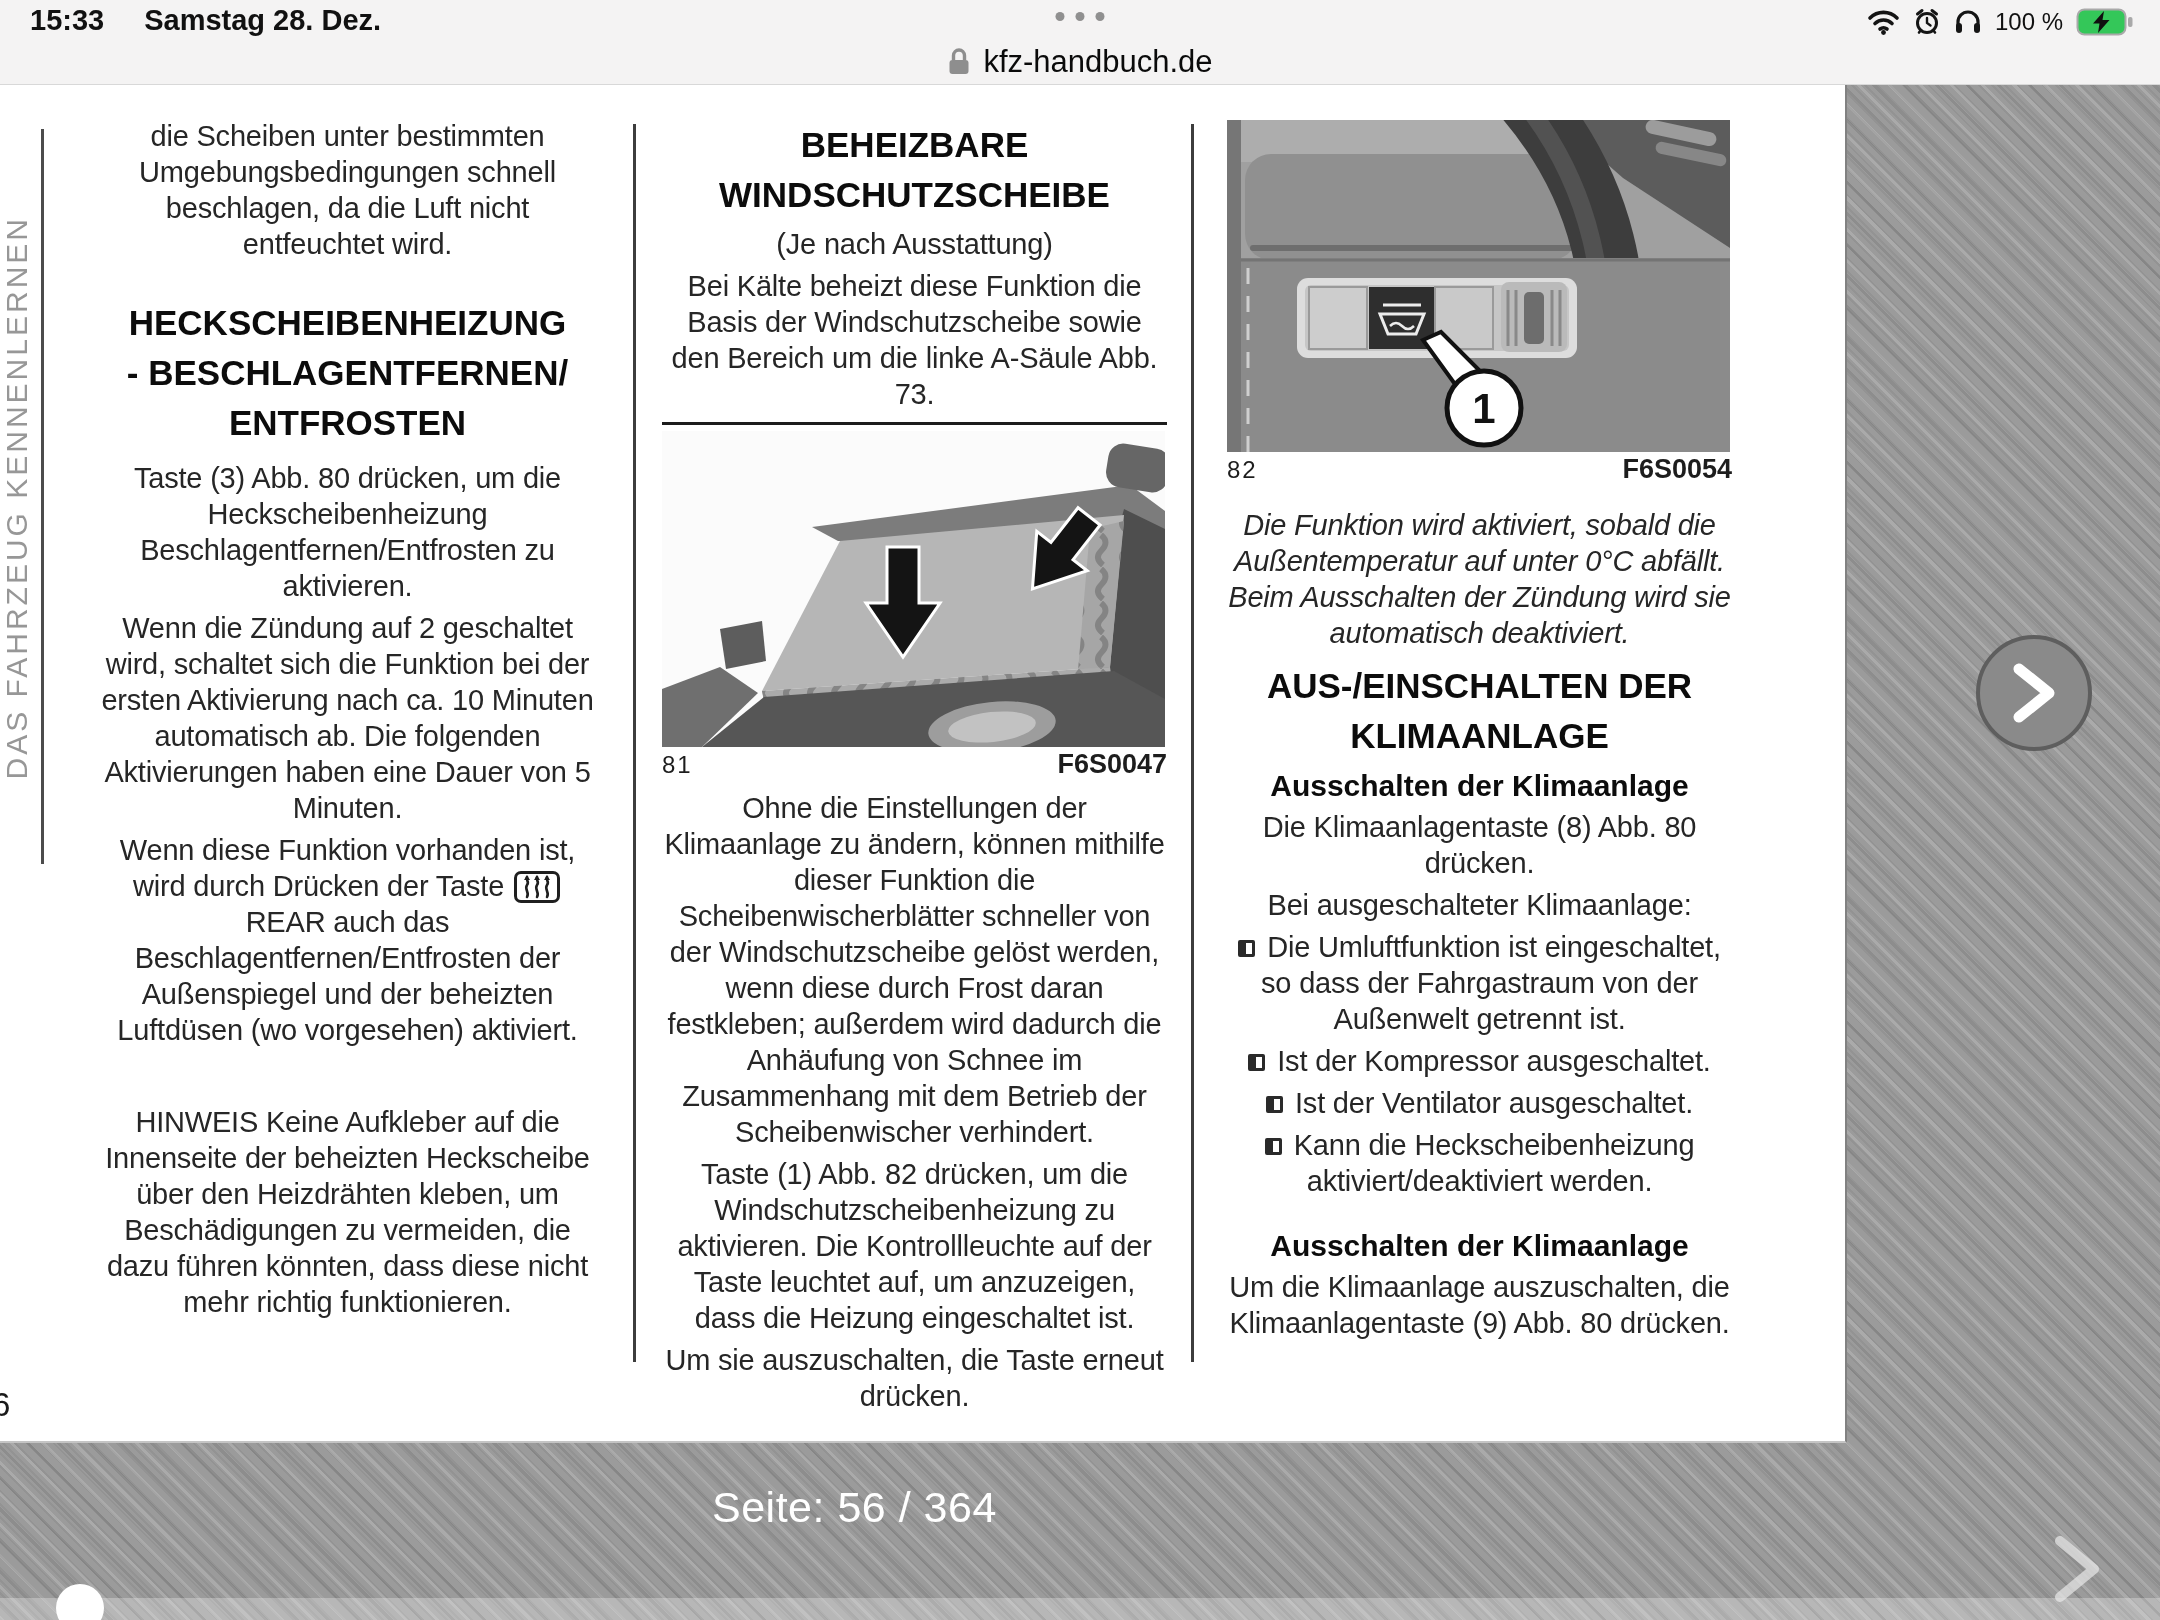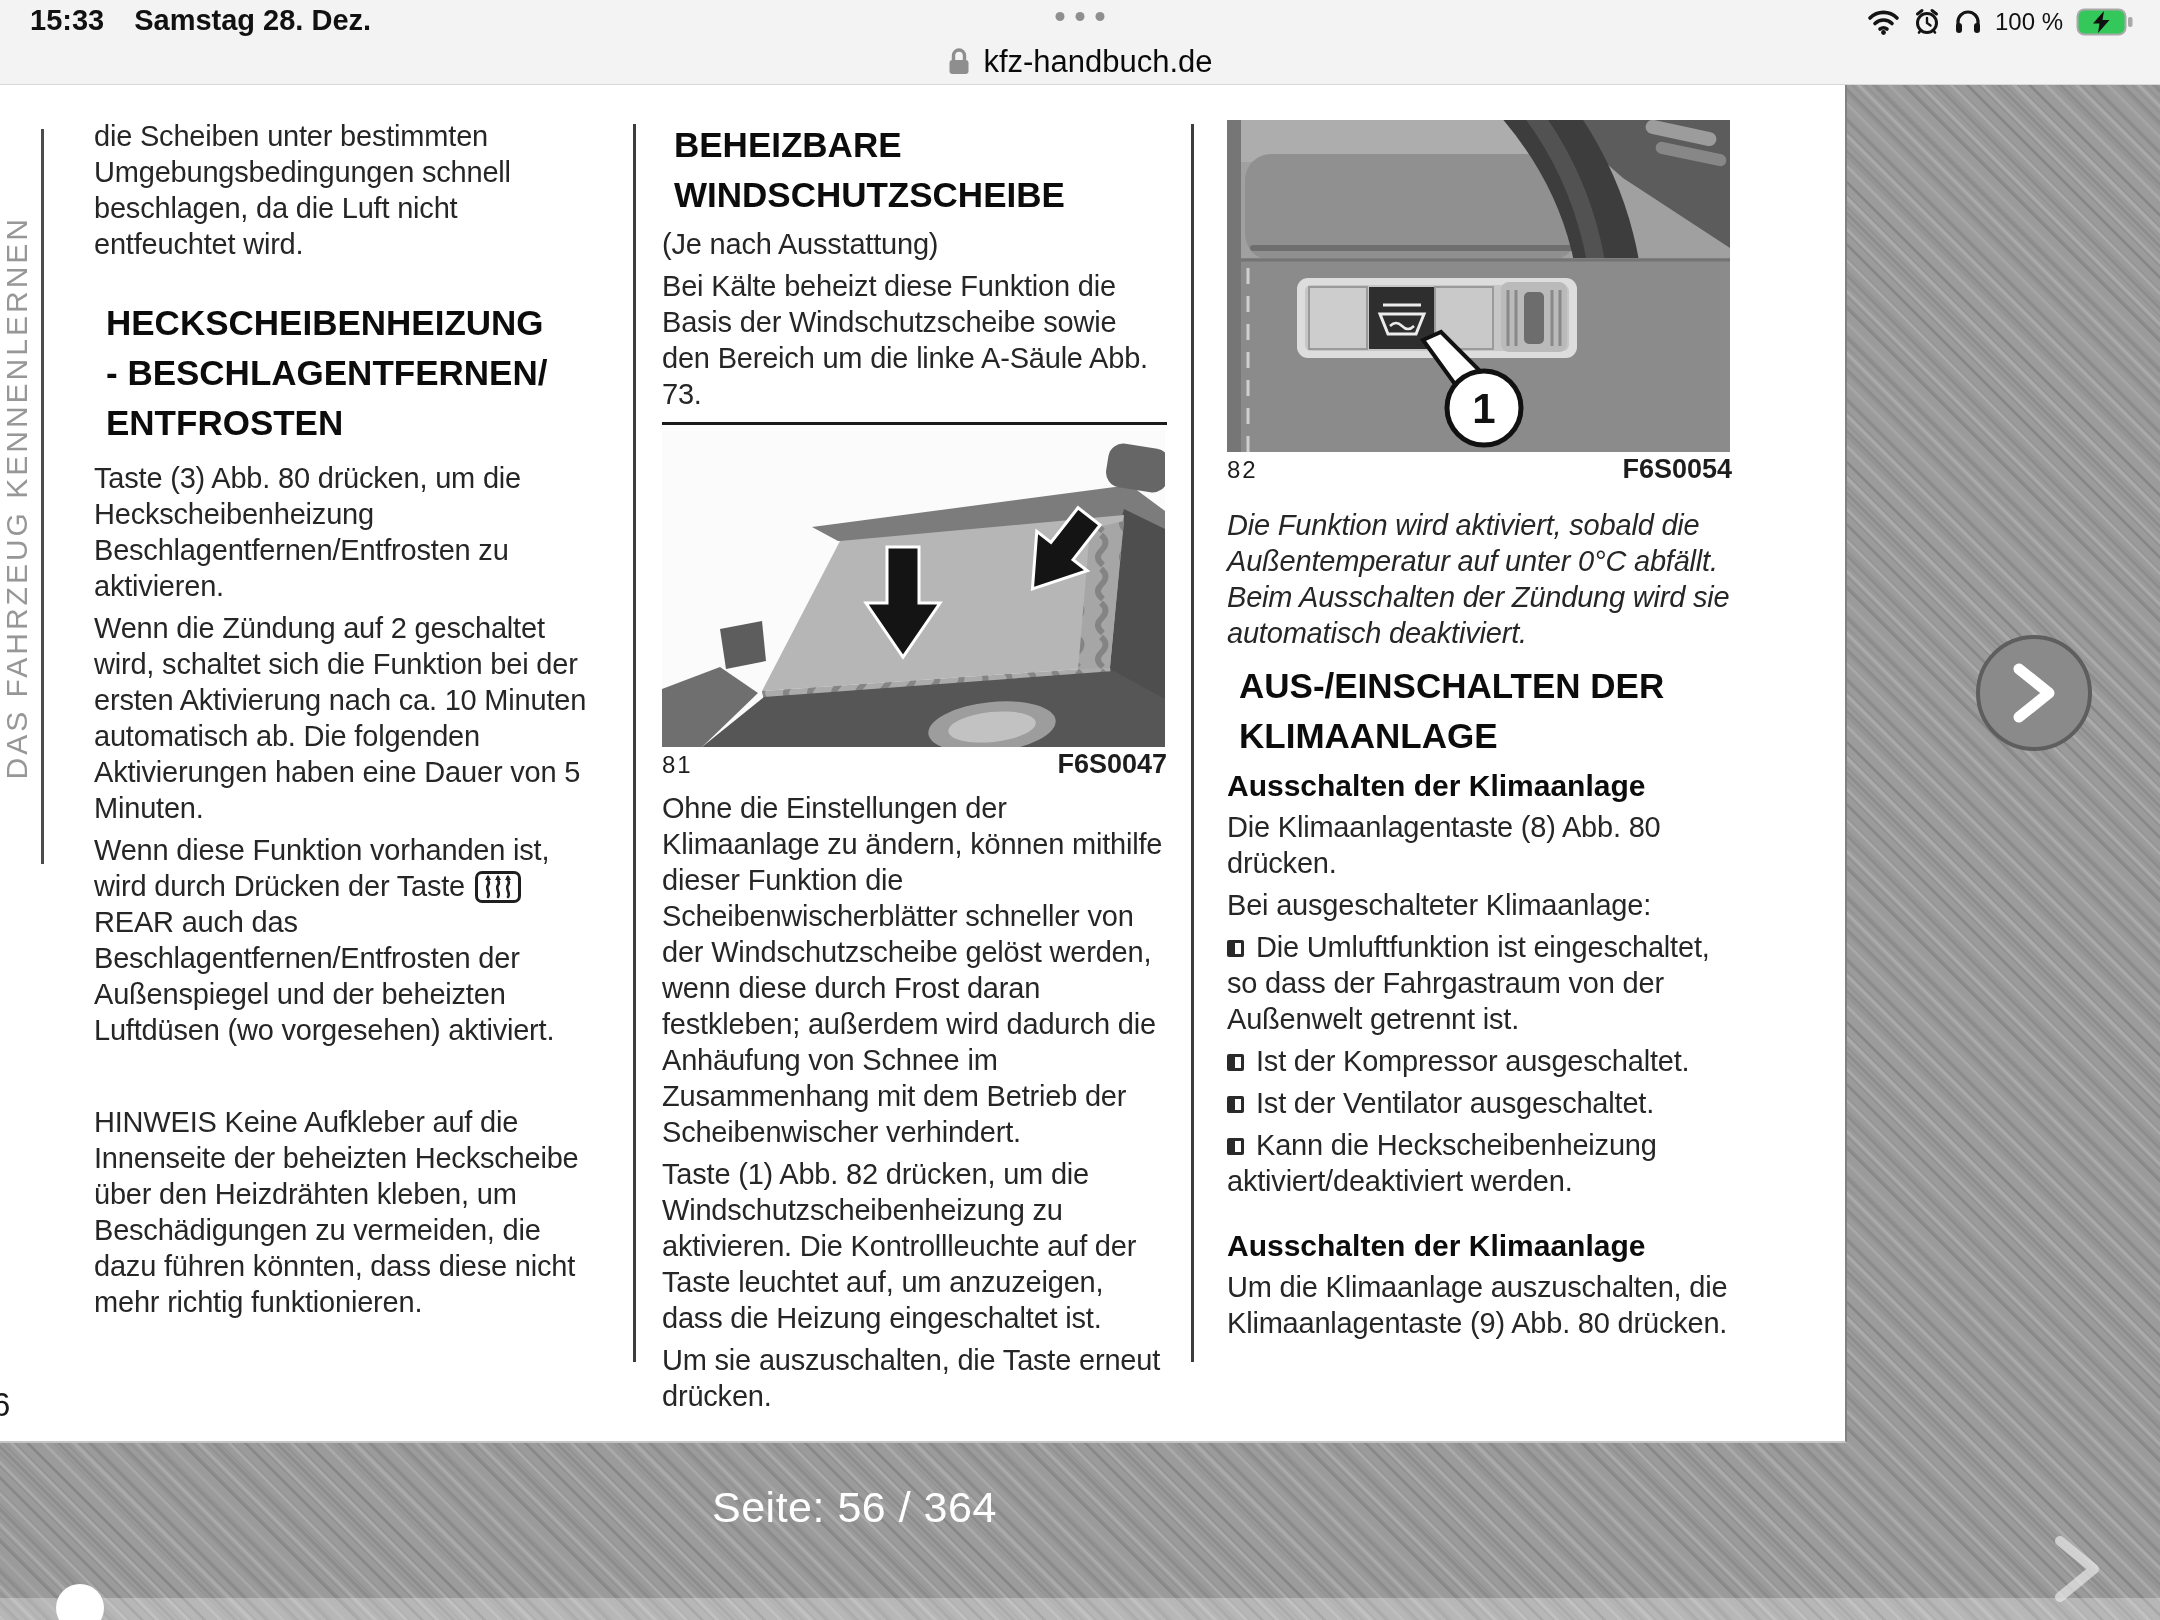--- a/index.html
+++ b/index.html
@@ -7,21 +7,21 @@
     width:2160px;height:1620px;position:relative;overflow:hidden;
     background:#ffffff;
     font-family:"Liberation Sans","DejaVu Sans",sans-serif;
     -webkit-font-smoothing:antialiased;
   }
   
   .chrome{
     position:absolute;left:0;top:0;width:2160px;height:84px;
     background:#f4f3f3;border-bottom:1px solid #d8d8d8;z-index:5;
   }
-  .status-left{position:absolute;left:30px;top:4px;display:flex;gap:30px;align-items:baseline;}
+  .status-left{position:absolute;left:30px;top:4px;display:flex;gap:40px;align-items:baseline;}
   .status-time,.status-date{font-size:29px;font-weight:600;color:#111;}
   .status-dots{position:absolute;left:50%;top:12px;transform:translateX(-50%);display:flex;gap:11px;}
   .status-dots i{width:9px;height:9px;border-radius:50%;background:#8f8f8f;display:block;}
   .status-right{position:absolute;right:26px;top:5px;display:flex;gap:13px;align-items:center;height:34px;}
   .battery-label{font-size:24px;font-weight:500;color:#111;}
   .addr{position:absolute;left:0;top:40px;width:100%;height:44px;display:flex;align-items:center;justify-content:center;gap:12px;}
   .addr-text{font-size:31px;color:#0a0a0a;}
   
   .gray-bg{
     position:absolute;left:0;top:84px;width:2160px;height:1536px;
@@ -38,21 +38,21 @@
   }
   .vert-chapter{position:absolute;left:-4px;top:38px;width:42px;height:752px;display:flex;align-items:center;justify-content:center;}
   .vert-chapter span{
     writing-mode:vertical-rl;transform:rotate(180deg);white-space:nowrap;
     font-size:30px;letter-spacing:3px;color:#979797;
   }
   .vert-rule{position:absolute;left:41px;top:45px;width:3px;height:735px;background:#4c4c4c;}
   .col-rule{position:absolute;top:40px;width:3px;height:1238px;background:#3d3d3d;}
   .col-rule.r1{left:633px;}
   .col-rule.r2{left:1191px;}
-  .col{position:absolute;color:#262626;}
+  .col{position:absolute;color:#262626;text-align:center;}
   .col1{left:94px;top:34px;width:507px;}
   .col2{left:662px;top:30px;width:505px;}
   .col3{left:1227px;top:30px;width:505px;}
   .body-p{font-size:29px;line-height:36px;margin:0 0 6px 0;letter-spacing:-0.2px;}
   .h1{font-size:35px;line-height:38px;font-weight:800;color:#0c0c0c;letter-spacing:0;margin:12px;}
   .h1-block{margin:42px 0 18px 0;}
   .h1-block.tight{margin:0 0 8px 0;}
   .sub-b{font-size:30px;line-height:38px;font-weight:700;color:#0c0c0c;margin:4px 0 4px 0;}
   .sub-b.spaced{margin-top:28px;}
   .note-p{margin-top:56px;}

